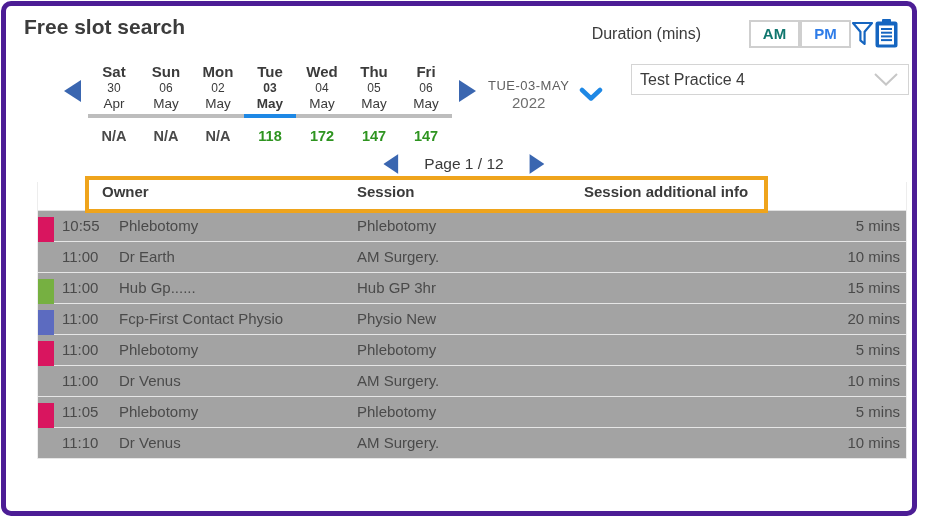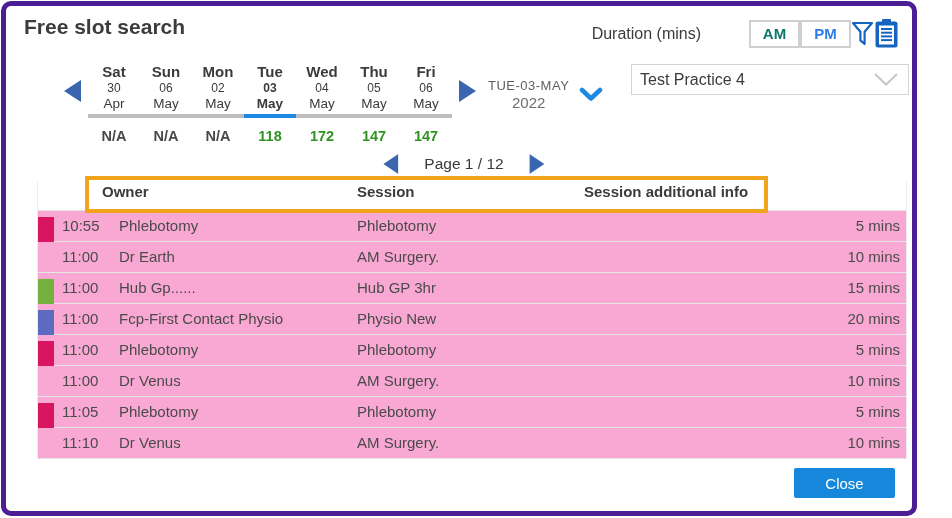--- a/index.html
+++ b/index.html
@@ -50,21 +50,21 @@
   .pg-arrow { color:var(--accent_arrow,#3a66b0); cursor:pointer; display:flex; }
 
   
   .slot-table { position:absolute; left:31px; top:176px; width:870px;
     border-left:1px solid #ededed; border-right:1px solid #ededed; background:#fff; }
   .thead { position:relative; height:29px; border-bottom:1px solid #e0e0e0; }
   .thead span { position:absolute; top:1px; font-size:15px; font-weight:700; color:#3b3b3b; }
   .h-owner { left:64px; } .h-session { left:319px; } .h-info { left:546px; }
   .orange-box { position:absolute; left:47px; top:-6px; width:683px; height:37px;
     border:4px solid var(--highlight_orange,#efa41c); z-index:5; pointer-events:none; }
-  .row { position:relative; height:31px; border-bottom:1px solid #e6e6e6; background:#f9a8d4; cursor:pointer; }
+  .row { position:relative; height:31px; border-bottom:1px solid #e6e6e6; background:#a3a3a3; cursor:pointer; }
   .row span { position:absolute; top:6px; font-size:15px; color:#4a4a4a; white-space:nowrap; }
   .bar { position:absolute; left:0; top:1px; height:29px; width:16px; }
   .c-time { left:24px; } .c-owner { left:81px; } .c-session { left:319px; }
   .c-duration { right:6px; }
 
   
   .close-btn { position:absolute; right:17px; bottom:13px; width:101px; height:30px;
     background:var(--close_button,#1787dc); color:#fff; font-size:15px;
     display:flex; align-items:center; justify-content:center; border-radius:2px; cursor:pointer; }
 </style>
@@ -259,15 +259,14 @@
     </div>
     <div class="row">
       <span class="bar"></span>
       <span class="c-time">11:10</span>
       <span class="c-owner">Dr Venus</span>
       <span class="c-session">AM Surgery.</span>
       <span class="c-duration">10 mins</span>
     </div>
   </div>
 
-  <div class="close-btn" style="background: rgb(23, 135, 220);">Close</div>
 
 </div>
 
 </body></html>

